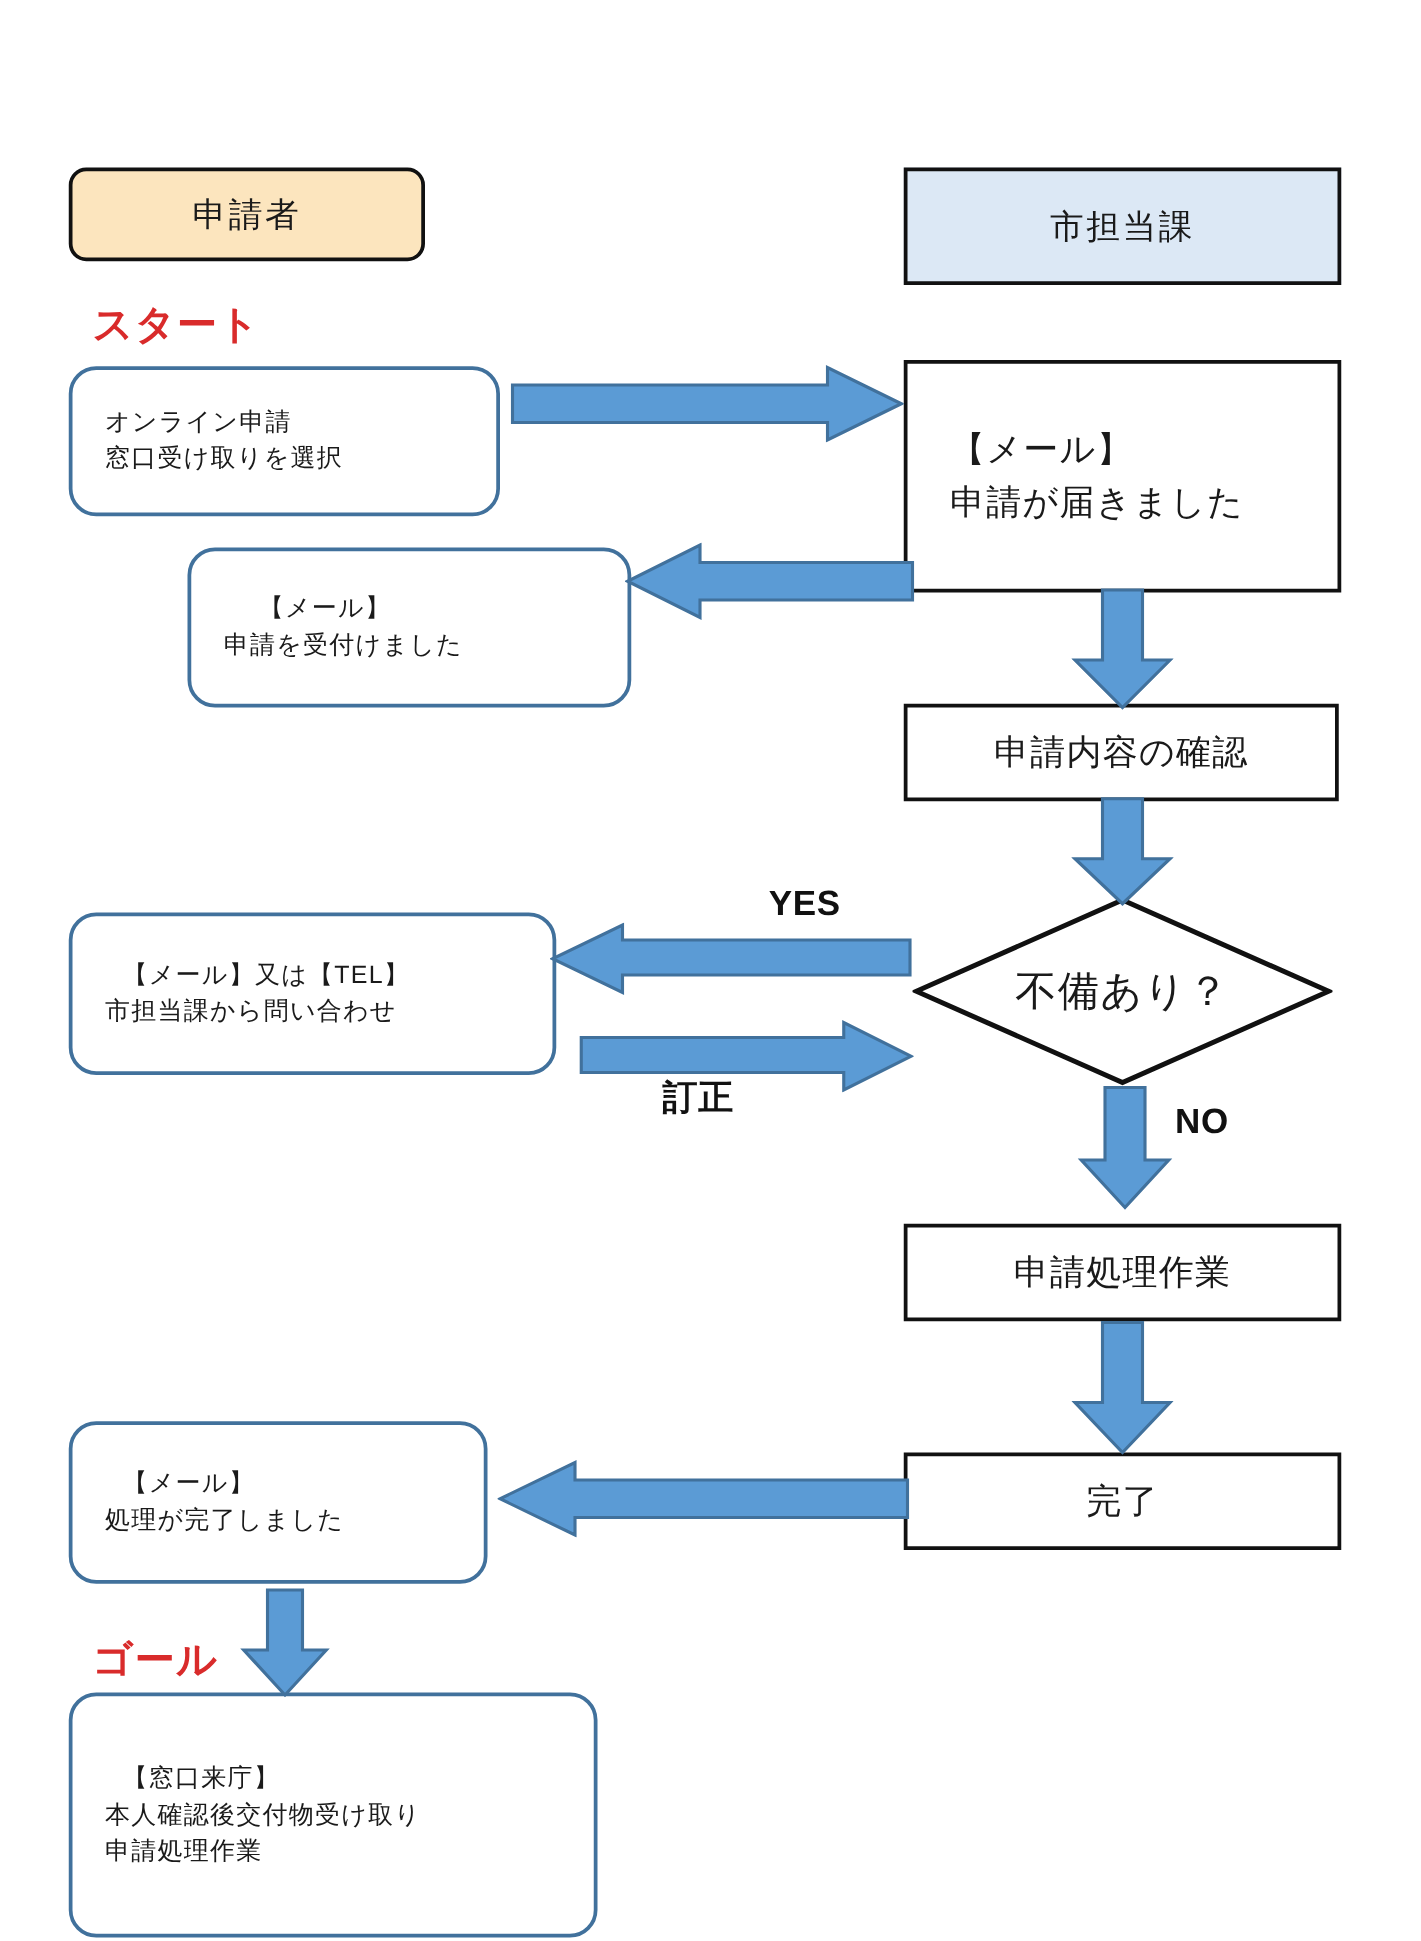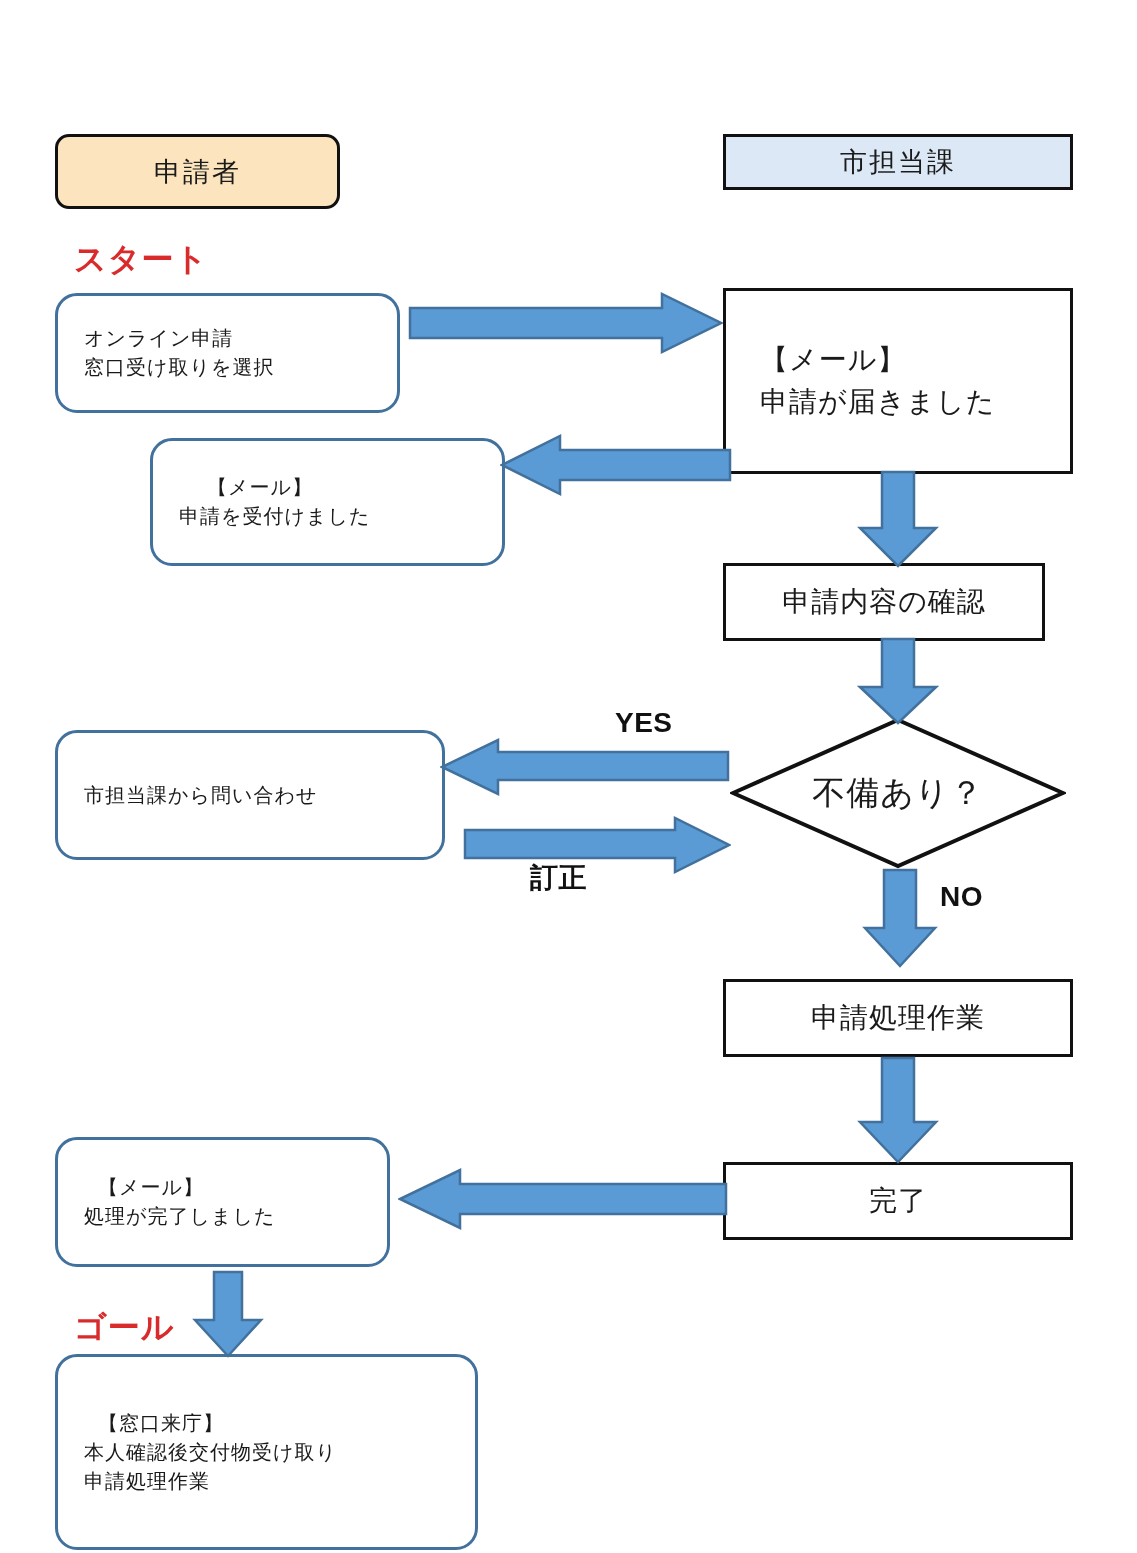--- a/index.html
+++ b/index.html
@@ -138,53 +138,54 @@
 </style>
 </head>
 <body>
 
 <div id="canvas">
 
   <div class="node lane-head-applicant" style="left:55px; top:98px; width:285px; height:75px;">
     <span class="txt">申請者</span>
   </div>
 
-  <div class="node lane-head-city" style="left:723px; top:98px; width:350px; height:56px;">
+  <div class="node lane-head-city" style="left:723px; top:98px; width:350px; height:94px;">
     <span class="txt">市担当課</span>
   </div>
 
   <div class="anno anno-red" style="left:74px; top:202px;">スタート</div>
 
   <div class="node box-round" style="left:55px; top:257px; width:345px; height:120px;">
     <div class="line">オンライン申請</div>
     <div class="line">窓口受け取りを選択</div>
   </div>
 
   <div class="node box-square padleft" style="left:723px; top:252px; width:350px; height:186px;">
     <div class="line">【メール】</div>
     <div class="line">申請が届きました</div>
   </div>
 
   <div class="node box-round" style="left:150px; top:402px; width:355px; height:128px;">
     <div class="line" style="padding-left:28px;">【メール】</div>
     <div class="line">申請を受付けました</div>
   </div>
 
-  <div class="node box-square centered" style="left:723px; top:527px; width:322px; height:78px;align-items:center;">
+  <div class="node box-square centered" style="left:723px; top:527px; width:348px; height:78px;align-items:center;">
     <div class="line">申請内容の確認</div>
   </div>
 
   <div class="diamond-wrap" style="left:730px; top:681px; width:336px; height:152px;">
     <svg width="336" height="152" viewBox="0 0 336 152">
       <polygon points="168,3 333,76 168,149 3,76" fill="#ffffff" stroke="#111111" stroke-width="4"></polygon>
     </svg>
     <div class="diamond-label">不備あり？</div>
   </div>
 
   <div class="node box-round" style="left:55px; top:694px; width:390px; height:130px;">
+    <div class="line" style="padding-left:14px;">【メール】又は【TEL】</div>
     <div class="line">市担当課から問い合わせ</div>
   </div>
 
   <div class="node box-square centered" style="left:723px; top:943px; width:350px; height:78px;">
     <div class="line">申請処理作業</div>
   </div>
 
   <div class="node box-square centered" style="left:723px; top:1126px; width:350px; height:78px;">
     <div class="line">完了</div>
   </div>

